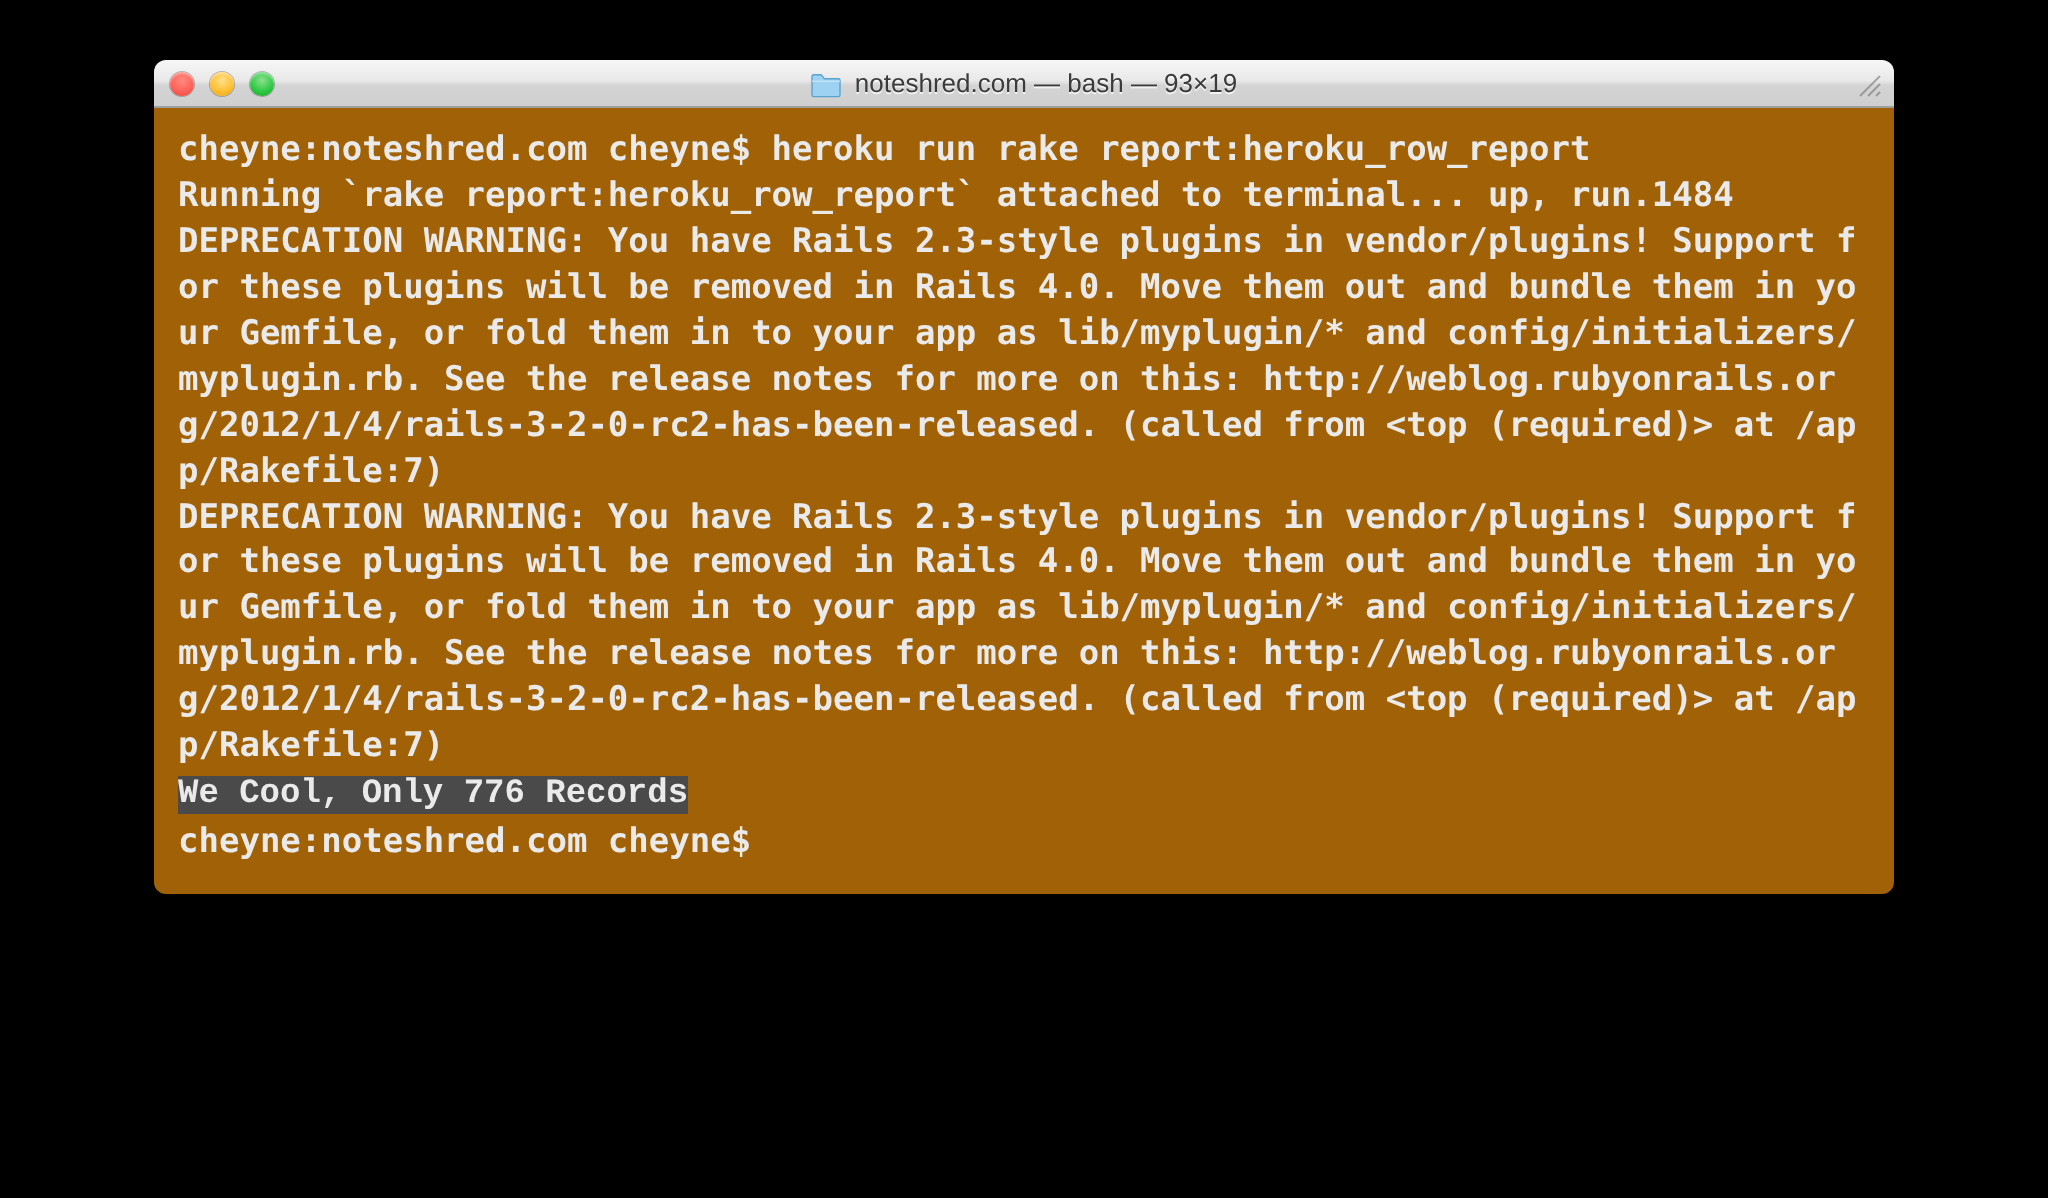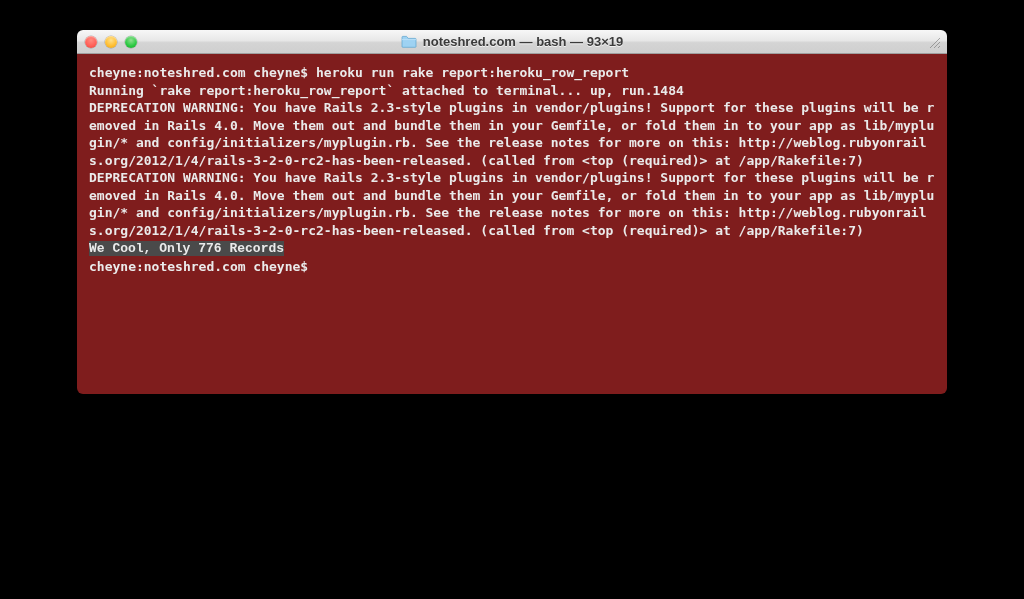--- a/index.html
+++ b/index.html
@@ -46,44 +46,43 @@
     .tl.zoom  { background: radial-gradient(circle at 50% 35%, #8fe08f, #28c840 60%, #1ba125); }
     .title-center {
       position: absolute;
       left: 0; right: 0;
       text-align: center;
       font-family: "Lucida Grande","Helvetica Neue",sans-serif;
       font-size: 13px;
       color: #3b3b3b;
       text-shadow: 0 1px 0 rgba(255,255,255,0.7);
       display: flex;
-      align-items: center;
+      align-items: flex-end;
       justify-content: center;
       gap: 6px;
       pointer-events: none;
-      font-weight: bold;
     }
     .folder-icon {
       width: 16px; height: 13px; display: inline-block; position: relative;
     }
     .folder-icon svg { display:block; }
     .resize-grip {
       position: absolute;
       right: 6px;
       top: 4px;
       width: 14px;
       height: 14px;
       opacity: 0.55;
     }
     .resize-grip svg line { stroke:#6b6b6b; stroke-width:1; }
     .terminal-body {
-      background: #7f1d1d;
+      background: #a16207;
       color: #eaeaea;
       padding: 10px 12px 14px 12px;
-      font-size: 13px;
+      font-size: 17px;
       line-height: 1.35;
       white-space: pre-wrap;
       word-break: break-all;
       font-weight: bold;
       min-height: 340px;
     }
     .terminal-body .line { display:block; }
     .highlight {
       background: #4a4a4a;
       color: #eaeaea;

